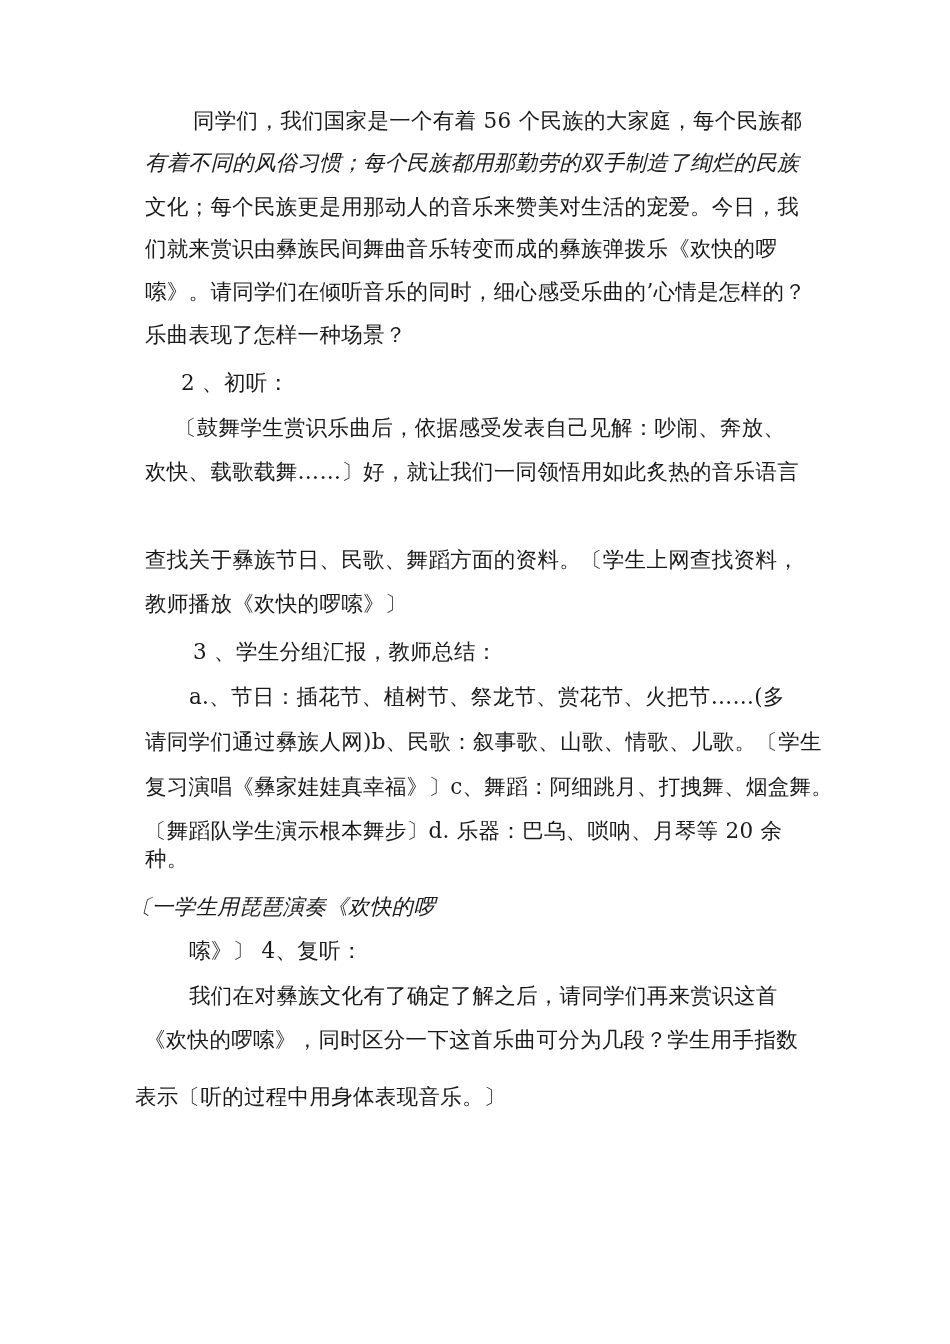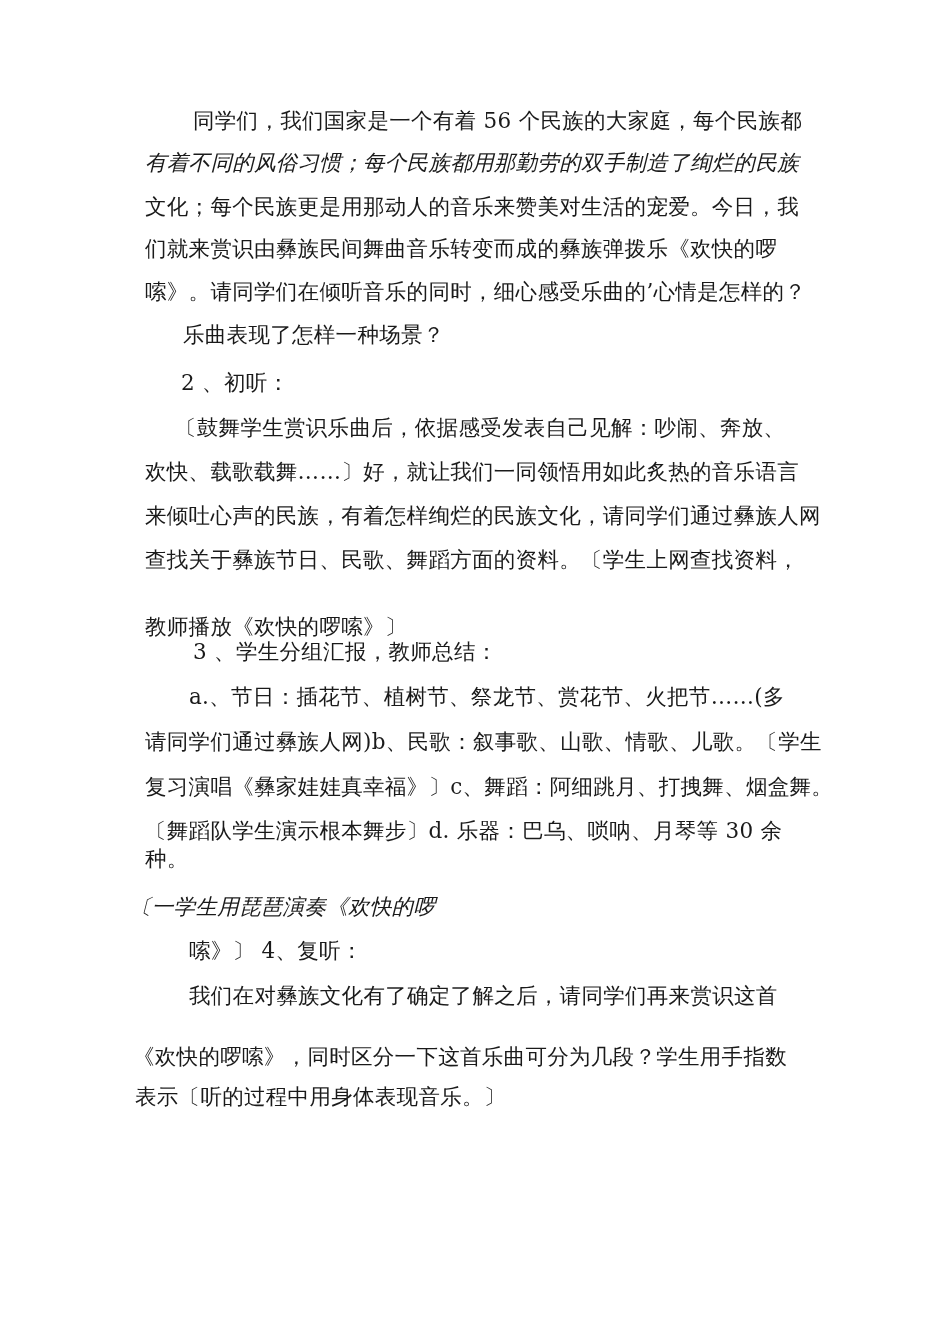--- a/index.html
+++ b/index.html
@@ -34,31 +34,30 @@
   </style>
 </head>
 <body>
 
 <div class="page">
   <div class="line" style="left: 193px; top: 121px;">同学们，我们国家是一个有着 56 个民族的大家庭，每个民族都</div>
   <div class="line" style="left: 145px; top: 163px; font-style: italic;">有着不同的风俗习惯；每个民族都用那勤劳的双手制造了绚烂的民族</div>
   <div class="line" style="left: 145px; top: 207px;">文化；每个民族更是用那动人的音乐来赞美对生活的宠爱。今日，我</div>
   <div class="line" style="left: 145px; top: 292px;">嗦》。请同学们在倾听音乐的同时，细心感受乐曲的’心情是怎样的？</div>
   <div class="line" style="left: 145px; top: 249px;">们就来赏识由彝族民间舞曲音乐转变而成的彝族弹拨乐《欢快的啰</div>
-  <div class="line" style="left: 145px; top: 335px; margin-left: 38px;">乐曲表现了怎样一种场景？</div>
+  <div class="line" style="left: 145px; top: 335px;">乐曲表现了怎样一种场景？</div>
   <div class="line" style="left: 181px; top: 383px;">2 、初听：</div>
   <div class="line" style="left: 145px; top: 472px;">欢快、载歌载舞……〕好，就让我们一同领悟用如此炙热的音乐语言</div>
   <div class="line" style="left: 175px; top: 428px;">〔鼓舞学生赏识乐曲后，依据感受发表自己见解：吵闹、奔放、</div>
-  <div class="line" style="left: 145px; top: 516px;">来倾吐心声的民族，有着怎样绚烂的民族文化，请同学们通过彝族人网</div>
   <div class="line" style="left: 145px; top: 560px;">查找关于彝族节日、民歌、舞蹈方面的资料。〔学生上网查找资料，</div>
-  <div class="line" style="left: 145px; top: 627px;">教师播放《欢快的啰嗦》〕</div>
+  <div class="line" style="left: 145px; top: 605px; font-family: Liberation Mono, monospace;">教师播放《欢快的啰嗦》〕</div>
   <div class="line" style="left: 193px; top: 652px;">3 、学生分组汇报，教师总结：</div>
   <div class="line" style="left: 189px; top: 697px;">a.、节日：插花节、植树节、祭龙节、赏花节、火把节……(多</div>
   <div class="line" style="left: 145px; top: 742px;">请同学们通过彝族人网)b、民歌：叙事歌、山歌、情歌、儿歌。〔学生</div>
   <div class="line" style="left: 145px; top: 787px;">复习演唱《彝家娃娃真幸福》〕c、舞蹈：阿细跳月、打拽舞、烟盒舞。</div>
-  <div class="line" style="left: 145px; top: 831px;">〔舞蹈队学生演示根本舞步〕d. 乐器：巴乌、唢呐、月琴等 30 余</div>
+  <div class="line" style="left: 145px; top: 831px;">〔舞蹈队学生演示根本舞步〕d. 乐器：巴乌、唢呐、月琴等 20 余</div>
   <div class="line" style="left: 145px; top: 859px;">种。</div>
   <div class="line" style="left: 130px; top: 907px; font-style: italic;">〔一学生用琵琶演奏《欢快的啰</div>
   <div class="line" style="left: 189px; top: 951px;">嗦》〕 4、复听：</div>
   <div class="line" style="left: 189px; top: 996px;">我们在对彝族文化有了确定了解之后，请同学们再来赏识这首</div>
-  <div class="line" style="left: 133px; top: 1040px; margin-top: 17px;">《欢快的啰嗦》，同时区分一下这首乐曲可分为几段？学生用手指数</div>
+  <div class="line" style="left: 144px; top: 1040px;">《欢快的啰嗦》，同时区分一下这首乐曲可分为几段？学生用手指数</div>
   <div class="line" style="left: 135px; top: 1083px; margin-top: 14px;">表示〔听的过程中用身体表现音乐。〕</div>
 </div>
 
 </body></html>

